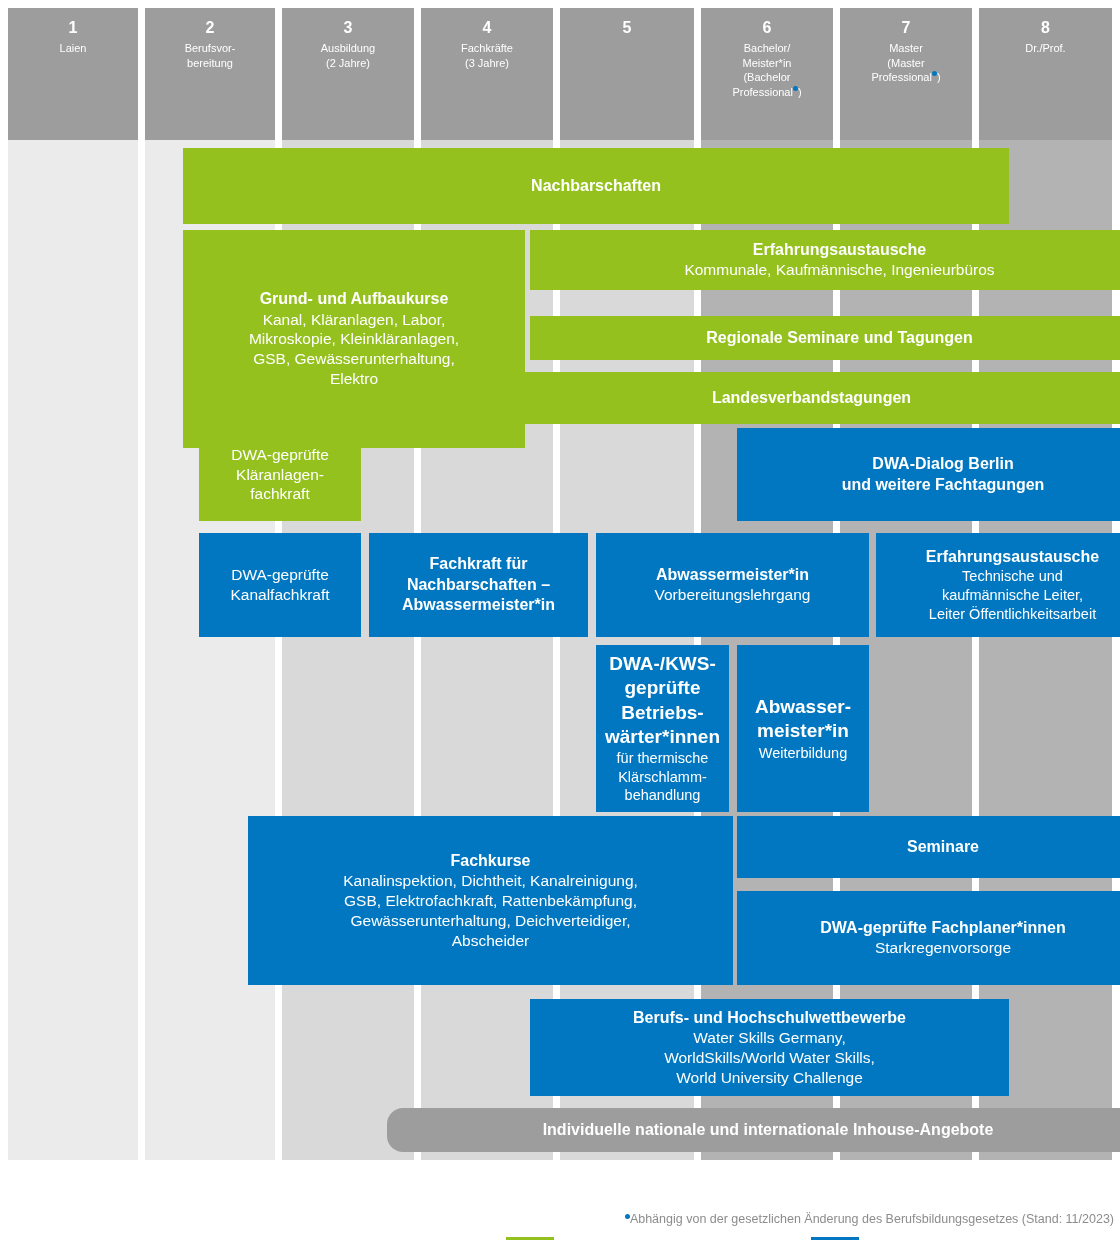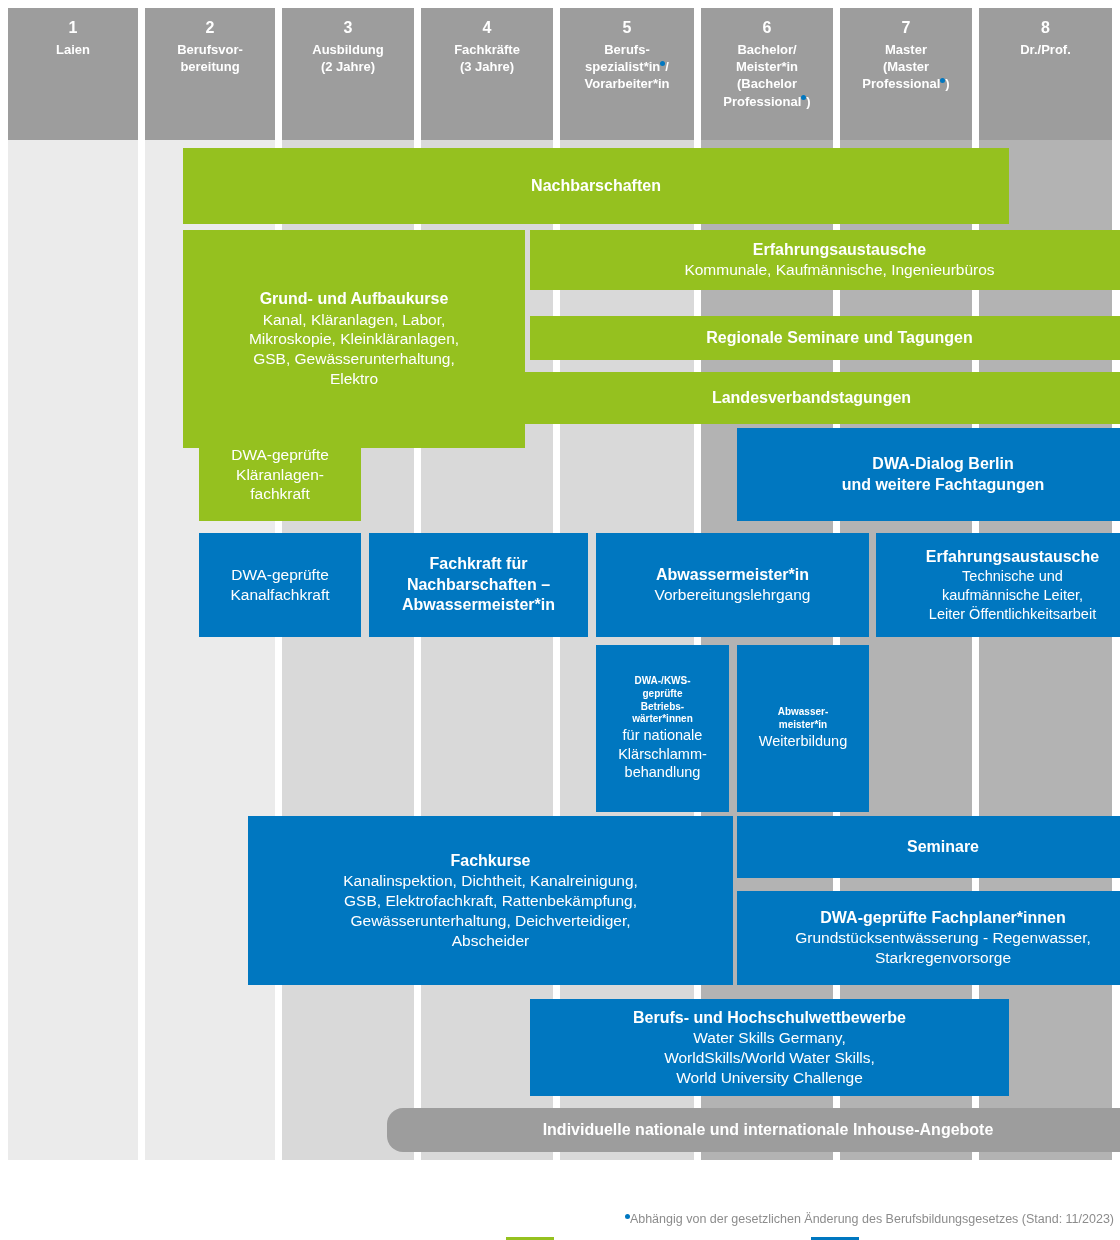--- a/index.html
+++ b/index.html
@@ -21,38 +21,38 @@
   .hdr {
     position: absolute; top: 8px; height: 132px;
     background: #9d9d9d; color: #ffffff;
     display: flex; flex-direction: column;
     align-items: center; justify-content: flex-start;
     padding: 9px 4px 4px 4px;
     font-weight: bold; font-size: 15.5px; line-height: 1.32;
     text-align: center;
   }
   .hdr .num { font-size: 16px; font-weight: bold; margin-bottom: 3px; }
-  .hdr .lbl { font-size: 13px; font-weight: bold; }
+  .hdr .lbl { font-size: 11px; font-weight: normal; }
 
   
   .blk {
     position: absolute;
     display: flex; flex-direction: column;
     align-items: center; justify-content: center;
     text-align: center; color: #ffffff;
     padding: 6px 9px;
     line-height: 1.28;
     margin-left: 36px;
   }
   .blk.green { background: #95c11f; }
   .blk.blue  { background: #0077c0; }
   .blk.gray  { background: #9d9d9d; }
   .blk .t-bold { font-weight: bold; font-size: 16px; }
   .blk .t-reg  { font-weight: normal; font-size: 15.5px; }
-  .blk .t-bold.sm { font-size: 10px; }
+  .blk .t-bold.sm { font-size: 19px; }
   .blk .t-reg.sm  { font-size: 14.5px; }
 
   
   .dot {
     display: inline-block; width: 5px; height: 5px;
     border-radius: 50%; background: #0077c0;
     vertical-align: super; margin: 0 0px;
   }
   .dot.fn { background: #0077c0; vertical-align: 4px; }
 
@@ -112,25 +112,20 @@
       </div>
       <div class="hdr" style="left: 421px; width: 132px;">
         <div class="num">4</div>
         <div class="lbl">
           <div>Fachkräfte</div>
           <div>(3 Jahre)</div>
         </div>
       </div>
       <div class="hdr" style="left: 560px; width: 134px;">
         <div class="num">5</div>
-        <div class="lbl">
-          <div>Berufs-</div>
-          <div>spezialist*in<span class="dot"></span>/</div>
-          <div>Vorarbeiter*in</div>
-        </div>
       </div>
       <div class="hdr" style="left: 701px; width: 132px;">
         <div class="num">6</div>
         <div class="lbl">
           <div>Bachelor/</div>
           <div>Meister*in</div>
           <div>(Bachelor</div>
           <div>Professional<span class="dot"></span>)</div>
         </div>
       </div>
@@ -196,42 +191,41 @@
         <div class="t-bold">Erfahrungsaustausche</div>
         <div class="t-reg sm">Technische und</div>
         <div class="t-reg sm">kaufmännische Leiter,</div>
         <div class="t-reg sm">Leiter Öffentlichkeitsarbeit</div>
       </div>
       <div class="blk blue" style="left: 560px; top: 645px; width: 133px; height: 167px;">
         <div class="t-bold sm">DWA-/KWS-</div>
         <div class="t-bold sm">geprüfte</div>
         <div class="t-bold sm">Betriebs-</div>
         <div class="t-bold sm">wärter*innen</div>
-        <div class="t-reg sm">für nationale</div>
+        <div class="t-reg sm">für thermische</div>
         <div class="t-reg sm">Klärschlamm-</div>
         <div class="t-reg sm">behandlung</div>
       </div>
       <div class="blk blue" style="left: 701px; top: 645px; width: 132px; height: 167px;">
         <div class="t-bold sm">Abwasser-</div>
         <div class="t-bold sm">meister*in</div>
         <div class="t-reg sm">Weiterbildung</div>
       </div>
       <div class="blk blue" style="left: 212px; top: 816px; width: 485px; height: 169px;">
         <div class="t-bold">Fachkurse</div>
         <div class="t-reg">Kanalinspektion, Dichtheit, Kanalreinigung,</div>
         <div class="t-reg">GSB, Elektrofachkraft, Rattenbekämpfung,</div>
         <div class="t-reg">Gewässerunterhaltung, Deichverteidiger,</div>
         <div class="t-reg">Abscheider</div>
       </div>
       <div class="blk blue" style="left: 701px; top: 816px; width: 412px; height: 62px;">
         <div class="t-bold">Seminare</div>
       </div>
       <div class="blk blue" style="left: 701px; top: 891px; width: 412px; height: 94px;">
         <div class="t-bold">DWA-geprüfte Fachplaner*innen</div>
-        <div class="t-reg">Grundstücksentwässerung - Regenwasser,</div>
         <div class="t-reg">Starkregenvorsorge</div>
       </div>
       <div class="blk blue" style="left: 494px; top: 999px; width: 479px; height: 97px;">
         <div class="t-bold">Berufs- und Hochschulwettbewerbe</div>
         <div class="t-reg">Water Skills Germany,</div>
         <div class="t-reg">WorldSkills/World Water Skills,</div>
         <div class="t-reg">World University Challenge</div>
       </div>
       <div class="blk gray" style="left: 351px; top: 1108px; width: 762px; height: 44px; border-radius: 16px;">
         <div class="t-bold">Individuelle nationale und internationale Inhouse-Angebote</div>

